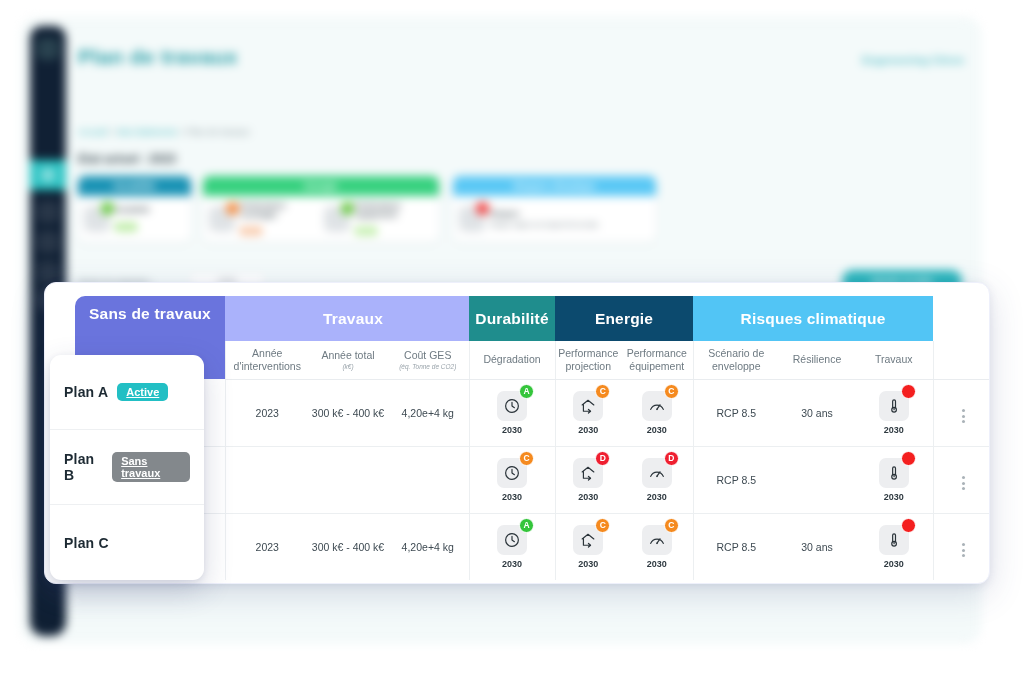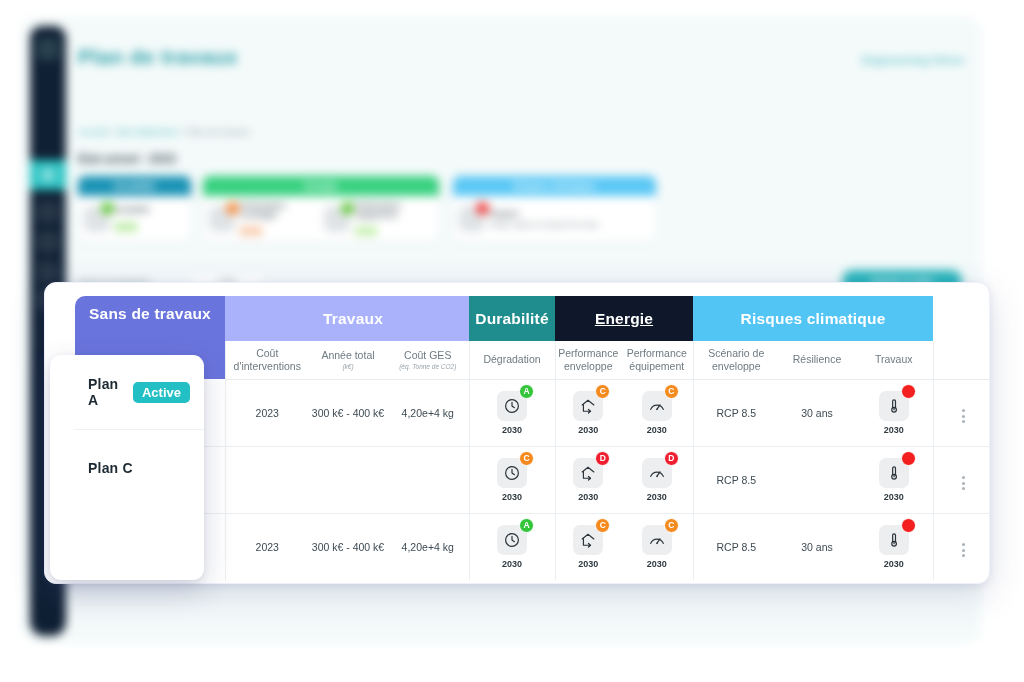--- a/index.html
+++ b/index.html
@@ -122,21 +122,21 @@
   table{border-collapse:collapse;width:918px;table-layout:fixed;}
   
   tr.grp th{
     height:45px;color:#ffffff;font-size:15.5px;font-weight:700;
     letter-spacing:.2px;text-align:center;vertical-align:middle;
     border:none;
   }
   th.g-plan{background:#6a74dd;font-size:11px;color:#dfe2fb;vertical-align:bottom;padding-bottom:10px;}
   th.g-trav{background:#aab2fb;padding-left:12px;}
   th.g-dur{background:#1f8d8d;}
-  th.g-ene{background:#0f172a;text-decoration:underline;}
+  th.g-ene{background:#0c4a6e;}
   th.g-ris{background:#52c5f5;}
   th.g-end{background:#ffffff;}
   
   tr.sub th{
     height:38px;background:#ffffff;font-weight:400;
     font-size:10.5px;color:#6e7a82;text-align:center;vertical-align:middle;
     border-bottom:1px solid #e9ecef;
     line-height:1.2;padding:0 2px;
   }
   tr.sub th.plan-blank{background:#6a74dd;border-bottom:none;}
@@ -178,30 +178,29 @@
     cursor:pointer;
   }
   .kebab i{width:3px;height:3px;border-radius:50%;background:#aab2b8;display:block;}
 
   
   #plans-card{
     position:absolute;left:50px;top:355px;width:154px;height:225px;
     background:#ffffff;border-radius:11px;
     box-shadow:0 10px 30px rgba(50,60,110,.20),0 2px 6px rgba(50,60,110,.10);
     overflow:hidden;
-    padding-left:24px;
   }
   .plan-row{
     height:75px;display:flex;align-items:center;gap:9px;padding:0 14px;
     border-bottom:1px solid #eef0f2;
   }
   #plans-card .plan-row:last-child{border-bottom:none;align-items:center;}
   .plan-name{font-size:14px;font-weight:600;color:#1d2a33;letter-spacing:.2px;}
   .plan-badge{
-    padding:3px 9px;border-radius:5px;font-size:13px;font-weight:700;color:#fff;
+    padding:3px 9px;border-radius:5px;font-size:11px;font-weight:700;color:#fff;text-decoration:underline;
   }
   .b-active{background:#22bfc4;}
   .b-sans{background:#83888c;}
   
   svg.ic{width:18px;height:18px;display:block;}
 </style>
 </head>
 <body>
 
 <div id="app-shell">
@@ -311,35 +310,35 @@
           <th class="g-plan">Sans de travaux</th>
           <th class="g-trav" colspan="3">Travaux</th>
           <th class="g-dur">Durabilité</th>
           <th class="g-ene" colspan="2">Energie</th>
           <th class="g-ris" colspan="3">Risques climatique</th>
           <th class="g-end"></th>
         </tr>
         <tr class="sub">
           <th class="plan-blank"></th>
           <th class="vsep">
-            <span>Coût d'interventions</span>
+            <span>Année d'interventions</span>
           </th>
           <th>
             <span>Année total</span>
             <span class="unit">(k€)</span>
           </th>
           <th>
             <span>Coût GES</span>
             <span class="unit">(éq. Tonne de CO2)</span>
           </th>
           <th class="vsep">
             <span>Dégradation</span>
           </th>
           <th class="vsep">
-            <span>Performance enveloppe</span>
+            <span>Performance projection</span>
           </th>
           <th>
             <span>Performance équipement</span>
           </th>
           <th class="vsep">
             <span>Scénario de enveloppe</span>
           </th>
           <th>
             <span>Résilience</span>
           </th>
@@ -474,15 +473,19 @@
     </table>
   </div>
 </div>
 
 <div id="plans-card">
   <div class="plan-row">
     <span class="plan-name">Plan A</span>
     <span class="plan-badge b-active">Active</span>
   </div>
   <div class="plan-row">
+    <span class="plan-name">Plan B</span>
+    <span class="plan-badge b-sans">Sans travaux</span>
+  </div>
+  <div class="plan-row">
     <span class="plan-name">Plan C</span>
   </div>
 </div>
 
 </body></html>

